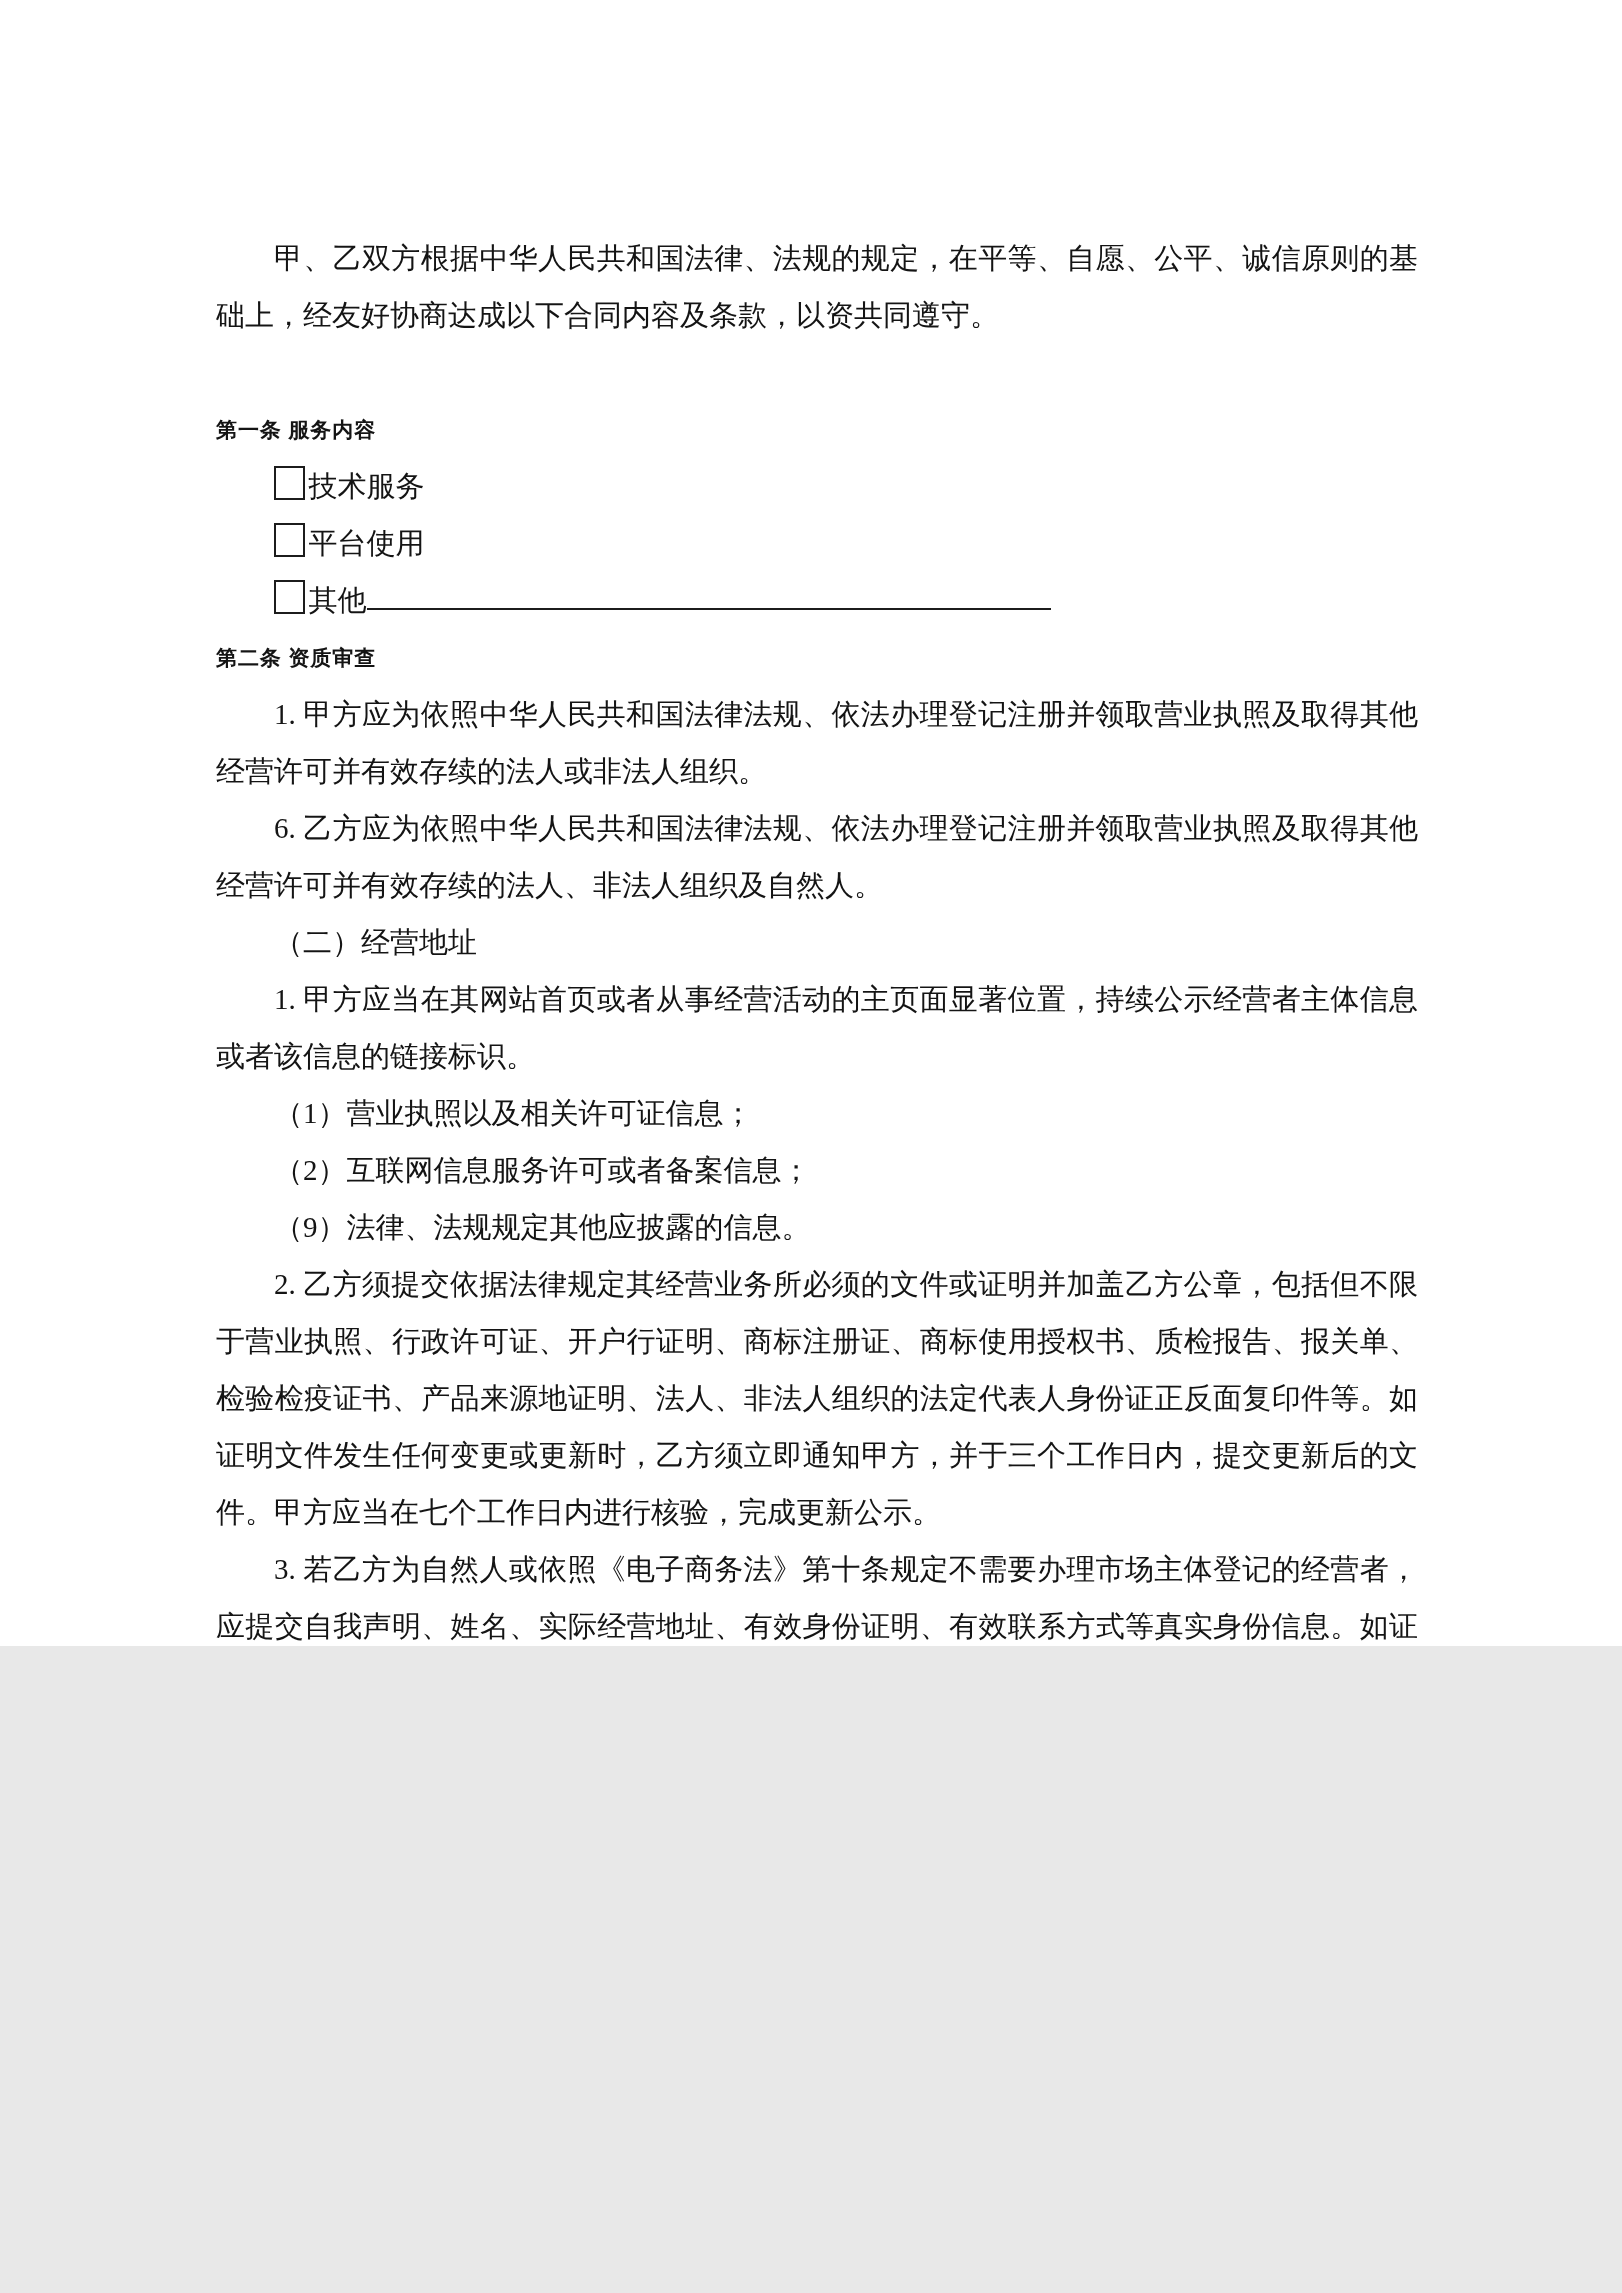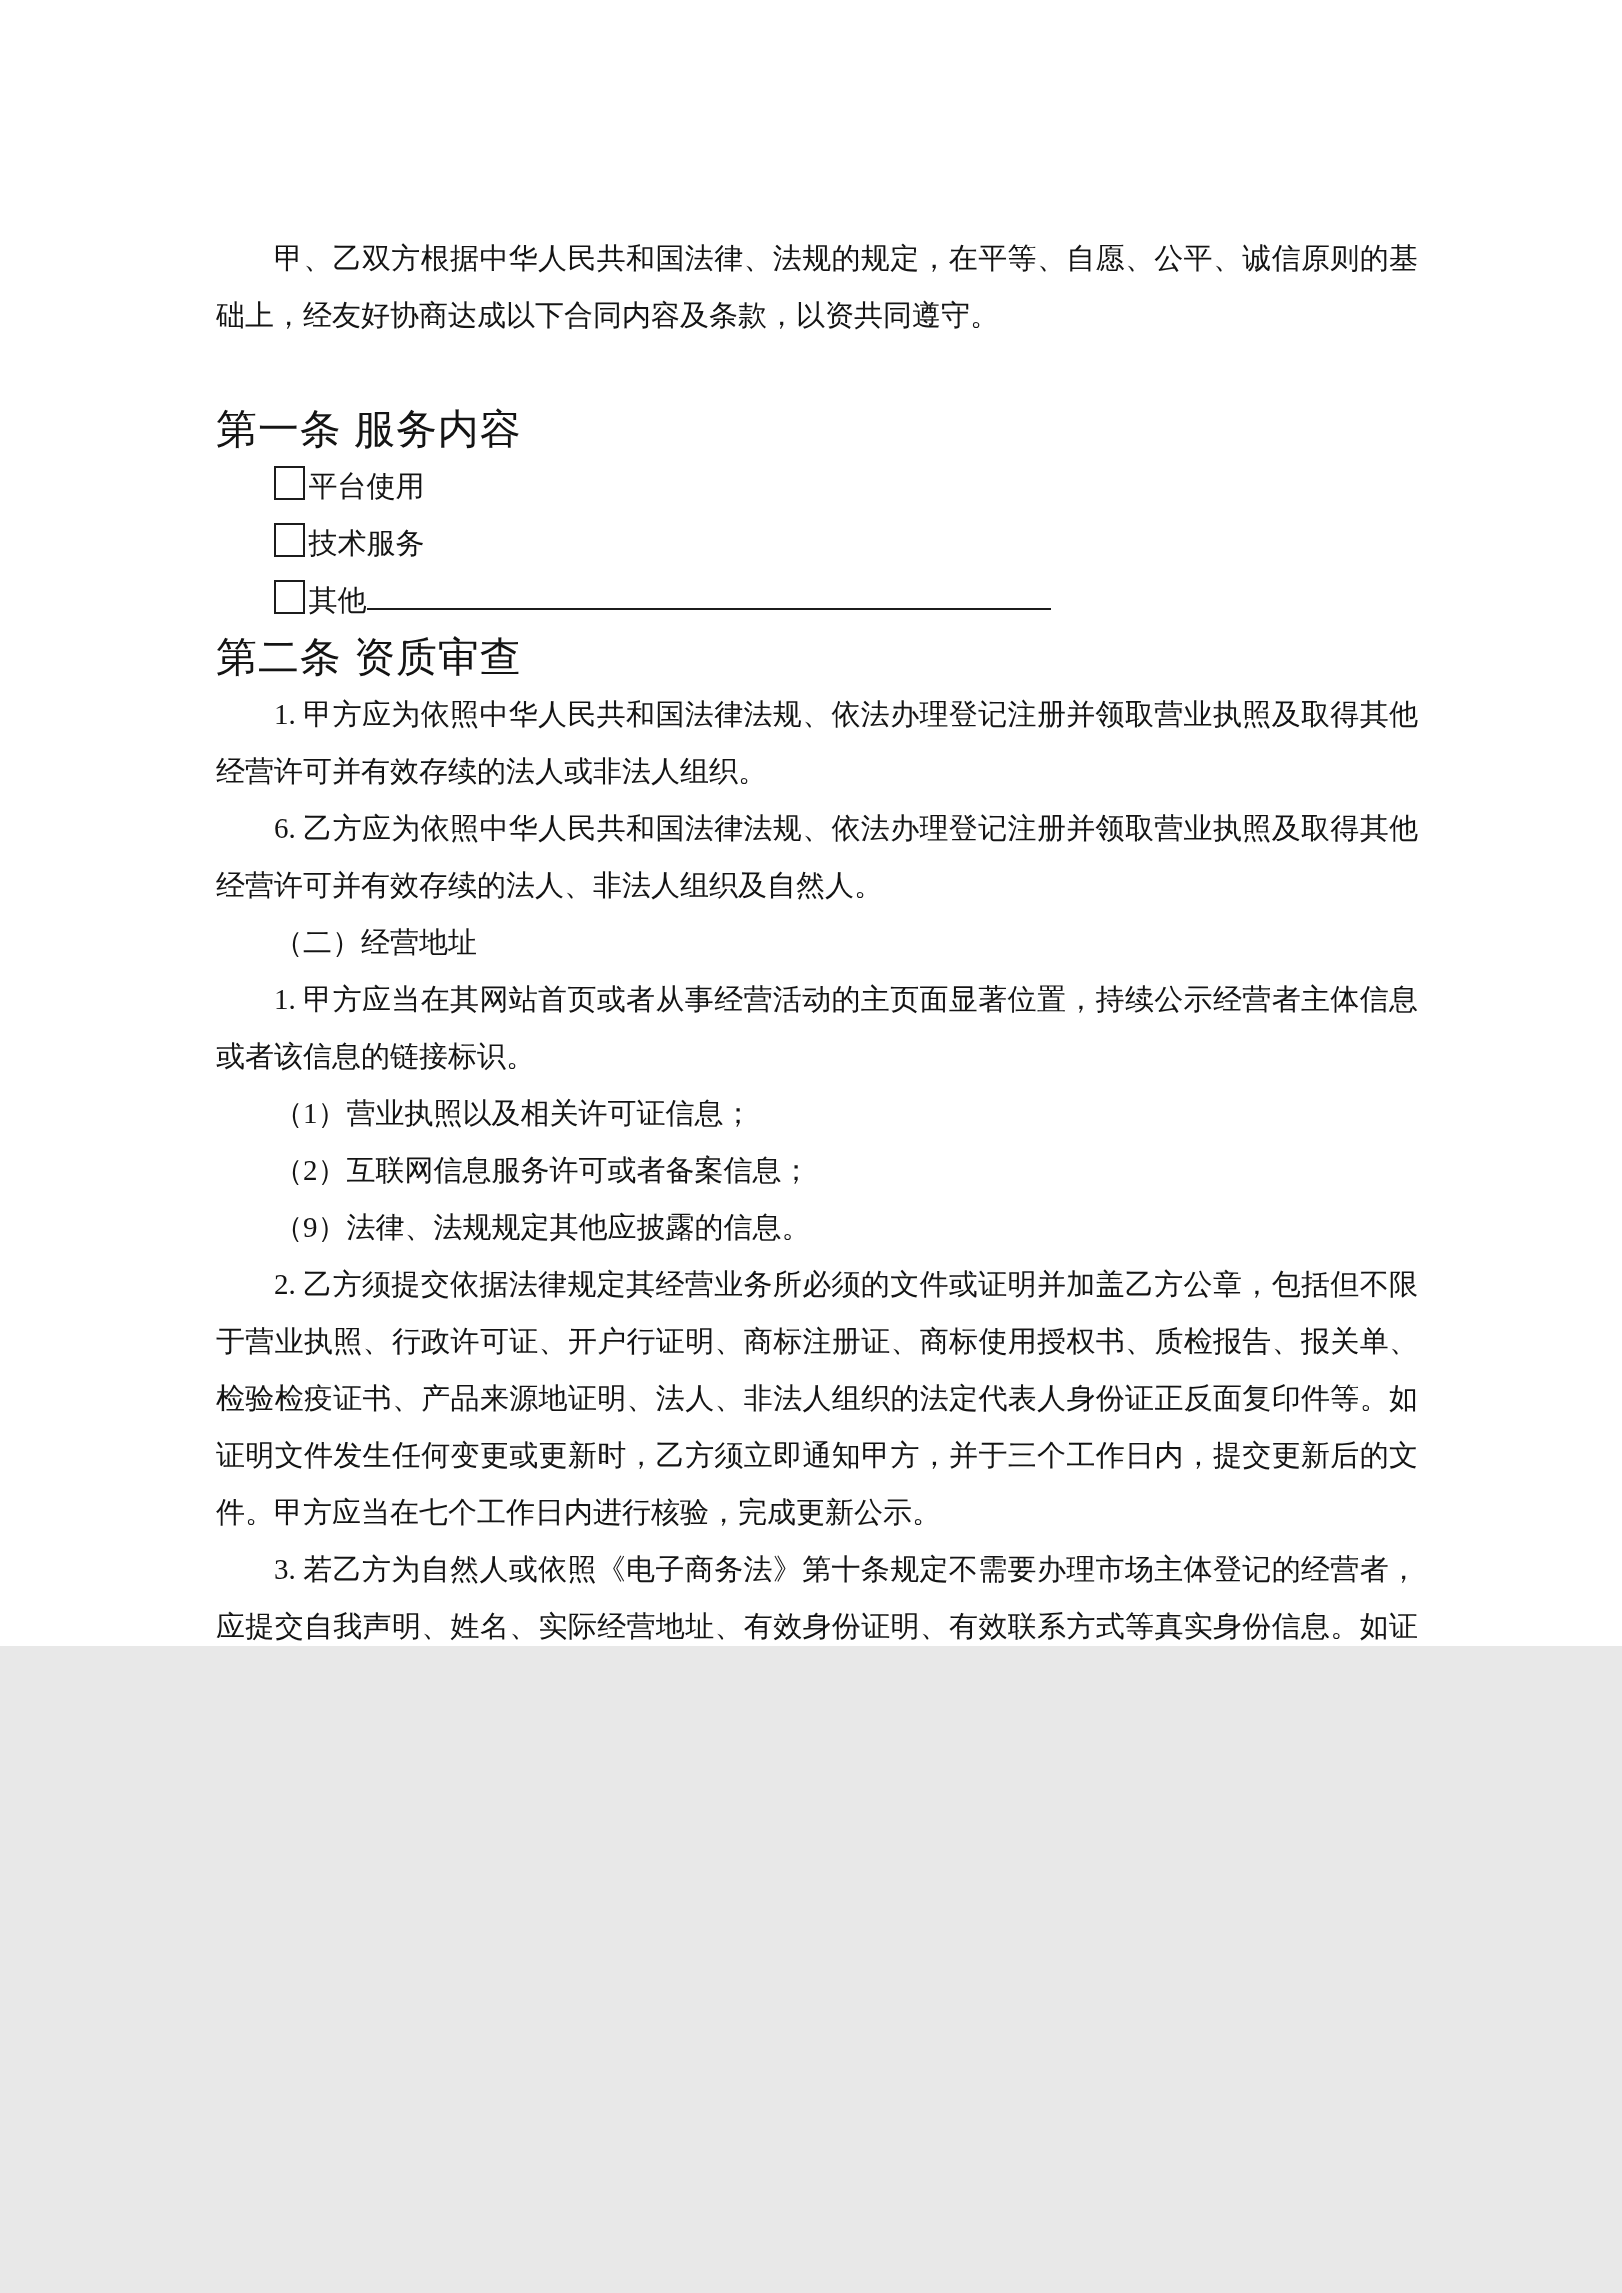--- a/index.html
+++ b/index.html
@@ -30,22 +30,22 @@
     padding: 0;
   }
   .indent {
     text-indent: 58px;
   }
   .blank-line {
     height: 57px;
   }
   .heading {
     font-family: "Liberation Sans", "DejaVu Sans", sans-serif;
-    font-weight: 400;
-    font-size: 41px;
+    font-weight: 700;
+    font-size: 21px;
     letter-spacing: 0.9px;
   }
   .option-row {
     text-indent: 58px;
     white-space: nowrap;
   }
   .checkbox-box {
     display: inline-block;
     box-sizing: border-box;
     width: 31px;
@@ -77,25 +77,25 @@
 <div class="page">
   <div class="content">
 
     <p class="indent">甲、乙双方根据中华人民共和国法律、法规的规定，在平等、自愿、公平、诚信原则的基础上，经友好协商达成以下合同内容及条款，以资共同遵守。</p>
 
     <div class="blank-line"></div>
 
     <p class="heading">第一条 服务内容</p>
 
     <div class="option-row">
-      <span class="checkbox-box"></span><span>平台使用</span>
+      <span class="checkbox-box"></span><span>技术服务</span>
     </div>
 
     <div class="option-row">
-      <span class="checkbox-box"></span><span>技术服务</span>
+      <span class="checkbox-box"></span><span>平台使用</span>
     </div>
 
     <div class="option-row">
       <span class="checkbox-box"></span><span>其他</span><span class="fill-line"></span>
     </div>
 
     <p class="heading">第二条 资质审查</p>
 
 
     <p class="indent">1. 甲方应为依照中华人民共和国法律法规、依法办理登记注册并领取营业执照及取得其他经营许可并有效存续的法人或非法人组织。</p>

